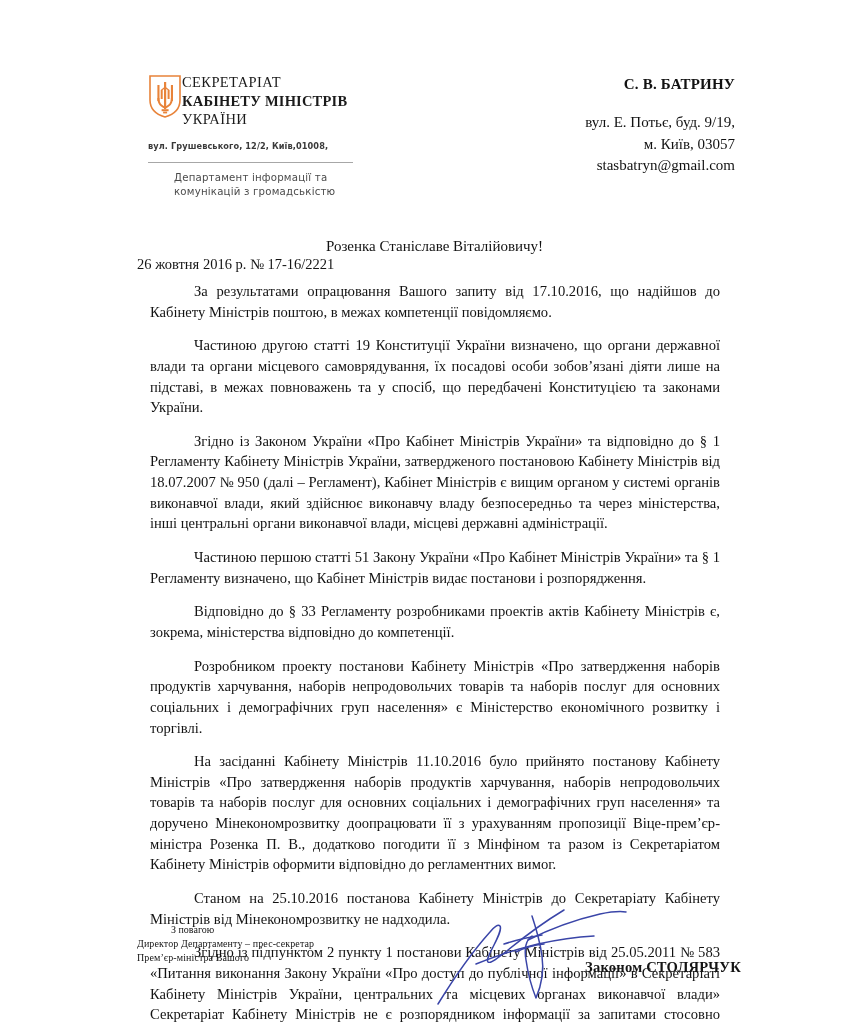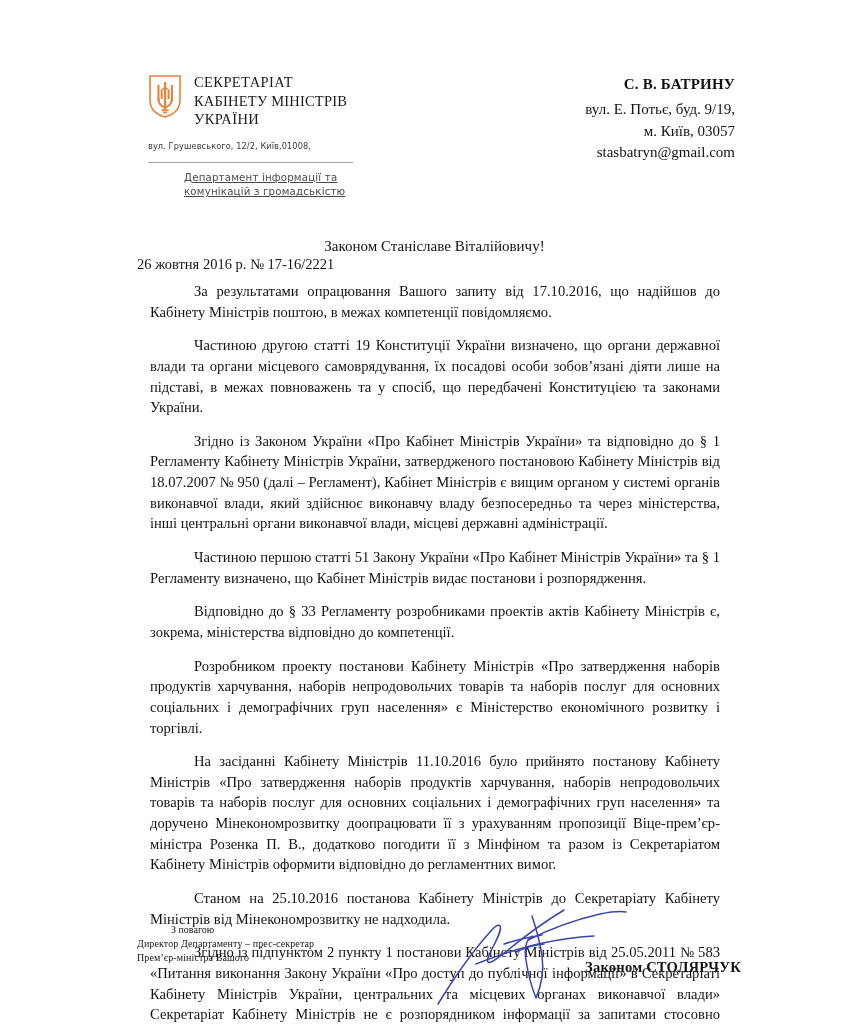--- a/index.html
+++ b/index.html
@@ -25,81 +25,80 @@
   
   .letterhead {
     position: absolute;
     left: 148px;
     top: 72px;
     width: 300px;
   }
   .lh-top {
     display: flex;
     align-items: flex-start;
-    gap: 12px;
   }
   .emblem {
     width: 34px;
     height: 44px;
     flex: 0 0 auto;
     margin-top: 2px;
   }
   .org-name {
     font-family: "Liberation Serif", "DejaVu Serif", serif;
     font-size: 14.5px;
     line-height: 1.28;
     letter-spacing: 0.4px;
     color: #1b1b1b;
     padding-top: 1px;
   }
   .org-name div { white-space: nowrap; }
-  .org-name .l2 { letter-spacing: 0.2px; }
+  .org-name .l2 { letter-spacing: 0.2px; font-weight: bold; }
 
   .lh-address {
     margin-top: 12px;
     font-family: "DejaVu Sans", "Liberation Sans", sans-serif;
     font-size: 8.2px;
     line-height: 1.45;
     color: #3a3a3a;
     letter-spacing: 0.1px;
+    font-weight: bold;
   }
 
   .lh-rule {
     margin-top: 9px;
     width: 205px;
     height: 1px;
     background: #8a8a8a;
     opacity: .75;
   }
 
   .lh-dept {
     margin-top: 8px;
-    margin-left: 36px;
+    margin-left: 26px;
     font-family: "DejaVu Sans", "Liberation Sans", sans-serif;
     font-size: 10.2px;
     line-height: 1.45;
     color: #4a4a4a;
     letter-spacing: .2px;
-    text-decoration: underline;
   }
 
   
   .addressee {
     position: absolute;
     right: 115px;
     top: 74px;
     text-align: right;
     font-size: 15px;
     line-height: 1.42;
     color: #121212;
   }
   .addressee .name {
     font-weight: bold;
     letter-spacing: .2px;
-    margin-bottom: 4px;
+    margin-bottom: 17px;
   }
 
   
   .refline {
     position: absolute;
     left: 137px;
     top: 212px;
     font-size: 14.5px;
     color: #151515;
     margin-top: 44px;
@@ -210,21 +209,21 @@
 
   <div class="addressee">
     <div class="name">С. В. БАТРИНУ</div>
     <div>вул. Е. Потьє, буд. 9/19,</div>
     <div>м. Київ, 03057</div>
     <div>stasbatryn@gmail.com</div>
   </div>
 
   <div class="refline">26 жовтня 2016 р. № 17-16/2221</div>
 
-  <div class="salutation">Законом Станіславе Віталійовичу!</div>
+  <div class="salutation">Розенка Станіславе Віталійовичу!</div>
 
   <div class="body-text">
     <p>За результатами опрацювання Вашого запиту від 17.10.2016, що надійшов до Кабінету Міністрів поштою, в межах компетенції повідомляємо.</p>
     <p>Частиною другою статті 19 Конституції України визначено, що органи державної влади та органи місцевого самоврядування, їх посадові особи зобов’язані діяти лише на підставі, в межах повноважень та у спосіб, що передбачені Конституцією та законами України.</p>
     <p>Згідно із Законом України «Про Кабінет Міністрів України» та відповідно до § 1 Регламенту Кабінету Міністрів України, затвердженого постановою Кабінету Міністрів від 18.07.2007 № 950 (далі – Регламент), Кабінет Міністрів є вищим органом у системі органів виконавчої влади, який здійснює виконавчу владу безпосередньо та через міністерства, інші центральні органи виконавчої влади, місцеві державні адміністрації.</p>
     <p>Частиною першою статті 51 Закону України «Про Кабінет Міністрів України» та § 1 Регламенту визначено, що Кабінет Міністрів видає постанови і розпорядження.</p>
     <p>Відповідно до § 33 Регламенту розробниками проектів актів Кабінету Міністрів є, зокрема, міністерства відповідно до компетенції.</p>
     <p>Розробником проекту постанови Кабінету Міністрів «Про затвердження наборів продуктів харчування, наборів непродовольчих товарів та наборів послуг для основних соціальних і демографічних груп населення» є Міністерство економічного розвитку і торгівлі.</p>
     <p>На засіданні Кабінету Міністрів 11.10.2016 було прийнято постанову Кабінету Міністрів «Про затвердження наборів продуктів харчування, наборів непродовольчих товарів та наборів послуг для основних соціальних і демографічних груп населення» та доручено Мінекономрозвитку доопрацювати її з урахуванням пропозиції Віце-прем’єр-міністра Розенка П. В., додатково погодити її з Мінфіном та разом із Секретаріатом Кабінету Міністрів оформити відповідно до регламентних вимог.</p>
     <p>Станом на 25.10.2016 постанова Кабінету Міністрів до Секретаріату Кабінету Міністрів від Мінекономрозвитку не надходила.</p>

